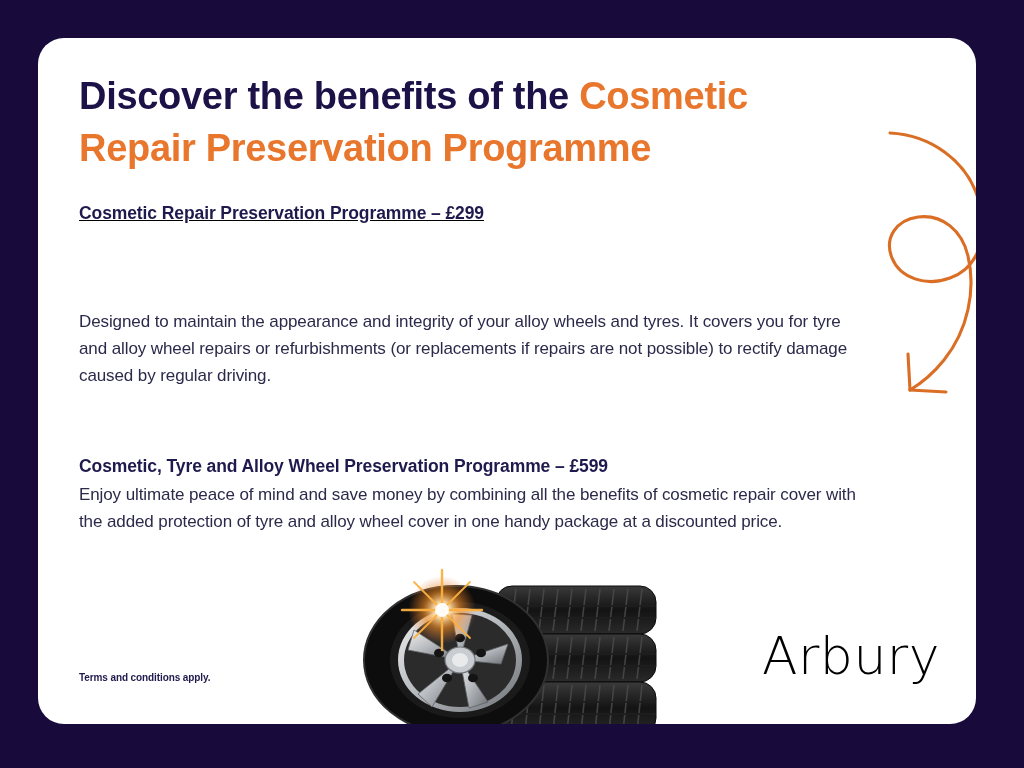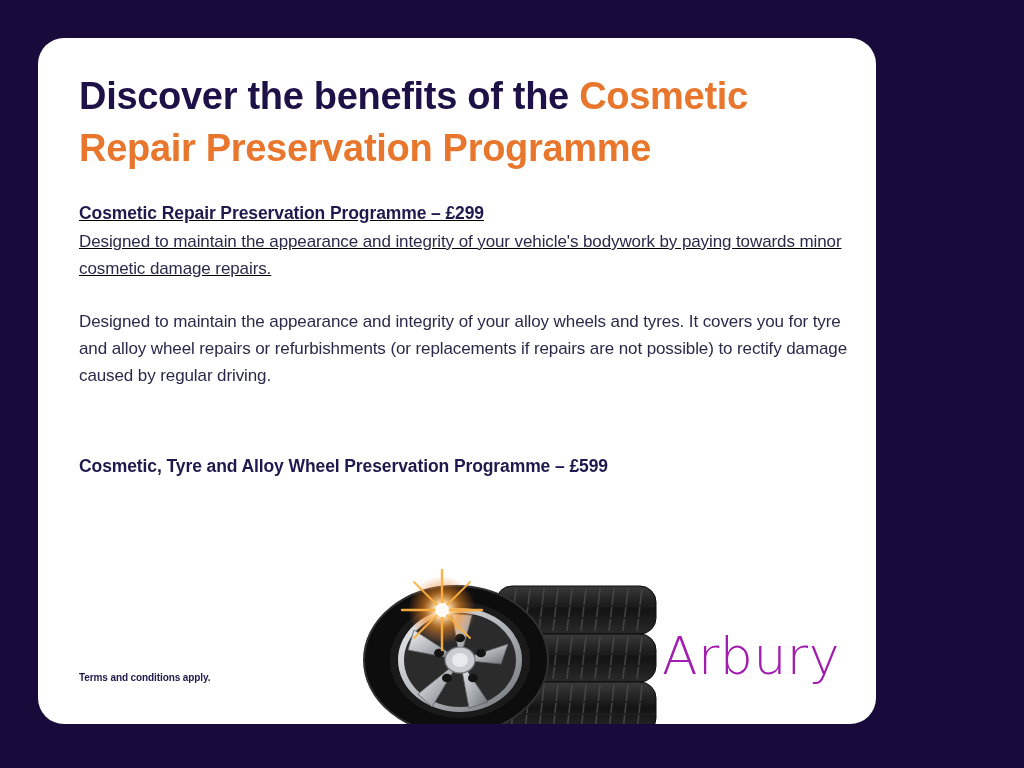--- a/index.html
+++ b/index.html
@@ -15,21 +15,21 @@
     background: #190A3C;
     font-family: "Liberation Sans", "DejaVu Sans", sans-serif;
     position: relative;
   }
 
   
   #promo-card {
     position: absolute;
     left: 38px;
     top: 38px;
-    width: 838px;
+    width: 938px;
     height: 686px;
     background: #ffffff;
     border-radius: 26px;
     overflow: hidden;
   }
 
   
   #headline {
     position: absolute;
     left: 41px;
@@ -80,21 +80,21 @@
     letter-spacing: -0.1px;
   }
 
   
   #brand-logo {
     position: absolute;
     right: 36px;
     top: 588px;
     font-size: 52px;
     font-weight: 300;
-    color: #a21caf;
+    color: #000000;
     letter-spacing: 0.5px;
     font-family: "DejaVu Sans", sans-serif;
   }
 
   
   #swirl-arrow {
     position: absolute;
     left: 800px;
     top: 40px;
     width: 170px;
@@ -116,29 +116,29 @@
 <body>
 
 <div id="promo-card">
 
   <h1 id="headline">
     <span>Discover the benefits of the </span><span class="accent">Cosmetic Repair Preservation Programme</span>
   </h1>
 
   <div class="section" id="section-cosmetic">
     <div class="section-title">Cosmetic Repair Preservation Programme – £299</div>
-    <div class="section-body">Designed to maintain the appearance and integrity of your vehicle's bodywork by paying towards minor cosmetic damage repairs.</div>
   </div>
 
   <div class="section" id="section-tyre">
     <div class="section-body">Designed to maintain the appearance and integrity of your alloy wheels and tyres. It covers you for tyre and alloy wheel repairs or refurbishments (or replacements if repairs are not possible) to rectify damage caused by regular driving.</div>
   </div>
 
   <div class="section" id="section-combo">
     <div class="section-title">Cosmetic, Tyre and Alloy Wheel Preservation Programme – £599</div>
+    <div class="section-body">Enjoy ultimate peace of mind and save money by combining all the benefits of cosmetic repair cover with the added protection of tyre and alloy wheel cover in one handy package at a discounted price.</div>
   </div>
 
   <div id="terms">Terms and conditions apply.</div>
 
   <div id="brand-logo">Arbury</div>
 
   <div id="swirl-arrow">
     <svg width="170" height="330" viewBox="0 0 170 330" fill="none" xmlns="http://www.w3.org/2000/svg" aria-hidden="true">
       <path d="M52 55
                C 92 57, 128 82, 140 120

